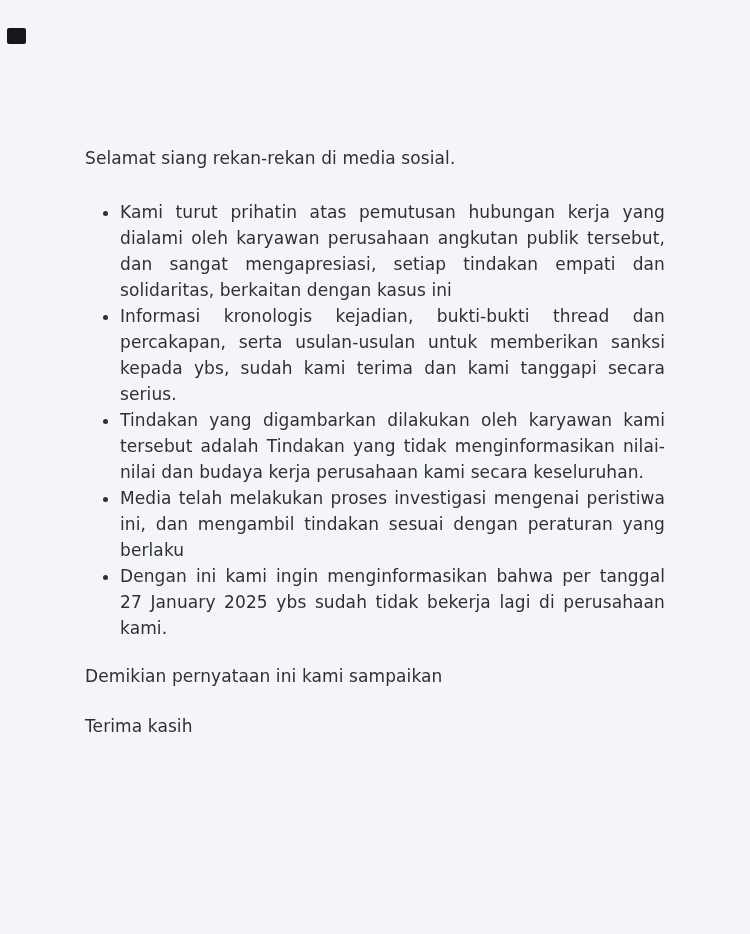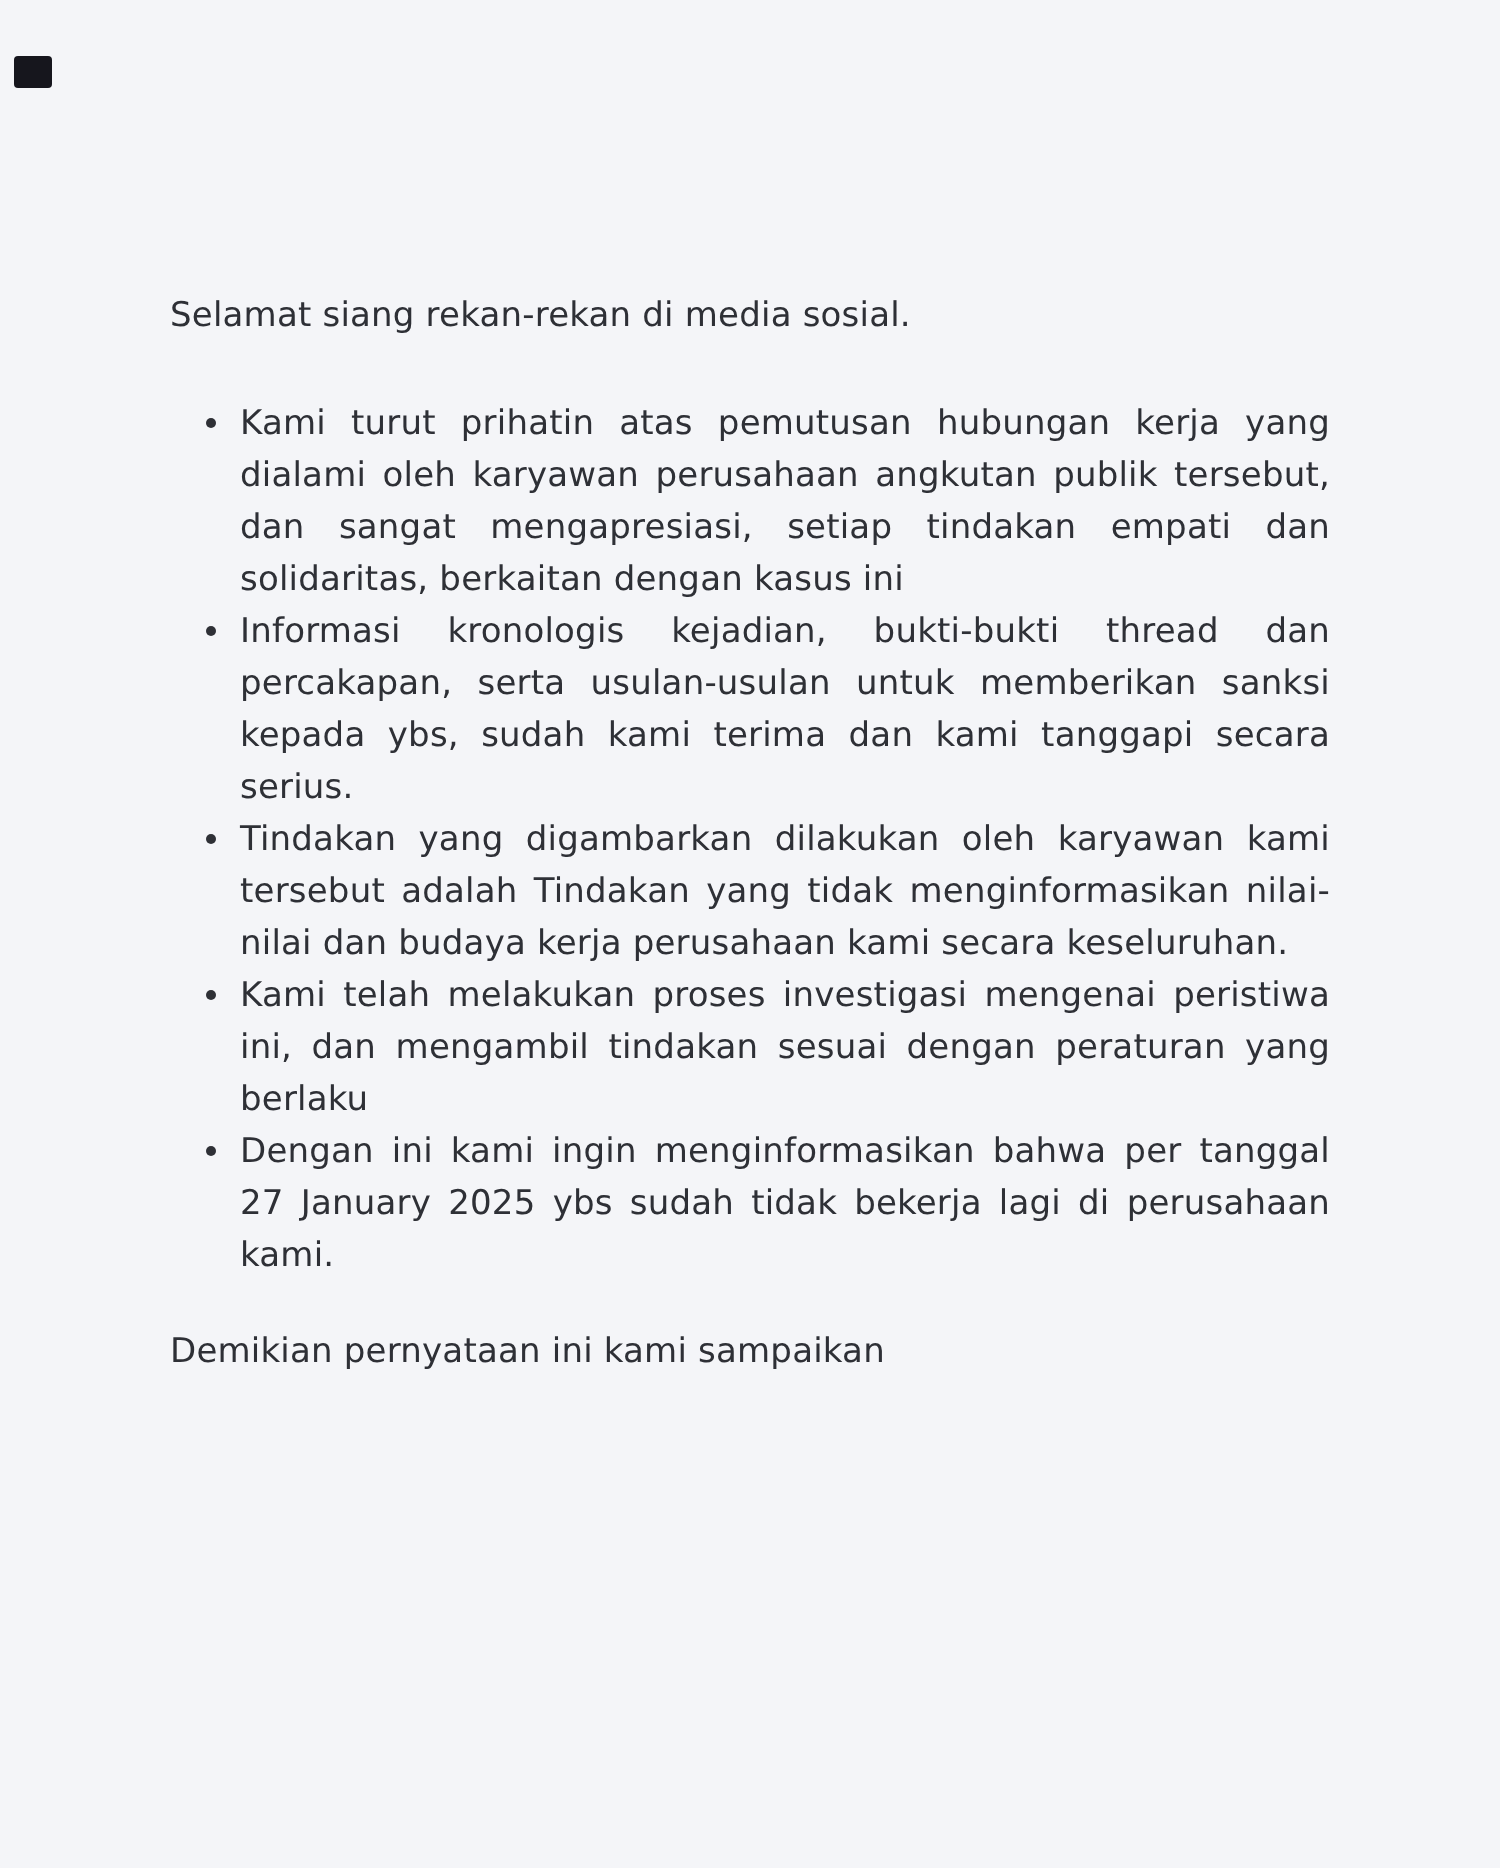--- a/index.html
+++ b/index.html
@@ -64,19 +64,20 @@
 <div class="corner-mark"></div>
 
 <div class="doc">
   <p class="greeting">Selamat siang rekan-rekan di media sosial.</p>
 
 
   <ul class="points">
       <li>Kami turut prihatin atas pemutusan hubungan kerja yang dialami oleh karyawan perusahaan angkutan publik tersebut, dan sangat mengapresiasi, setiap tindakan empati dan solidaritas, berkaitan dengan kasus ini</li>
       <li>Informasi kronologis kejadian, bukti-bukti thread dan percakapan, serta usulan-usulan untuk memberikan sanksi kepada ybs, sudah kami terima dan kami tanggapi secara serius.</li>
       <li>Tindakan yang digambarkan dilakukan oleh karyawan kami tersebut adalah Tindakan yang tidak menginformasikan nilai-nilai dan budaya kerja perusahaan kami secara keseluruhan.</li>
-      <li>Kami telah melakukan proses investigasi mengenai peristiwa ini, dan mengambil tindakan sesuai dengan peraturan yang berlaku</li>
+      <li>Media telah melakukan proses investigasi mengenai peristiwa ini, dan mengambil tindakan sesuai dengan peraturan yang berlaku</li>
       <li>Dengan ini kami ingin menginformasikan bahwa per tanggal 27 January 2025 ybs sudah tidak bekerja lagi di perusahaan kami.</li>
     </ul>
 
   <p class="closing">Demikian pernyataan ini kami sampaikan</p>
 
+  <p class="signoff">Terima kasih</p>
 </div>
 
 </body></html>

